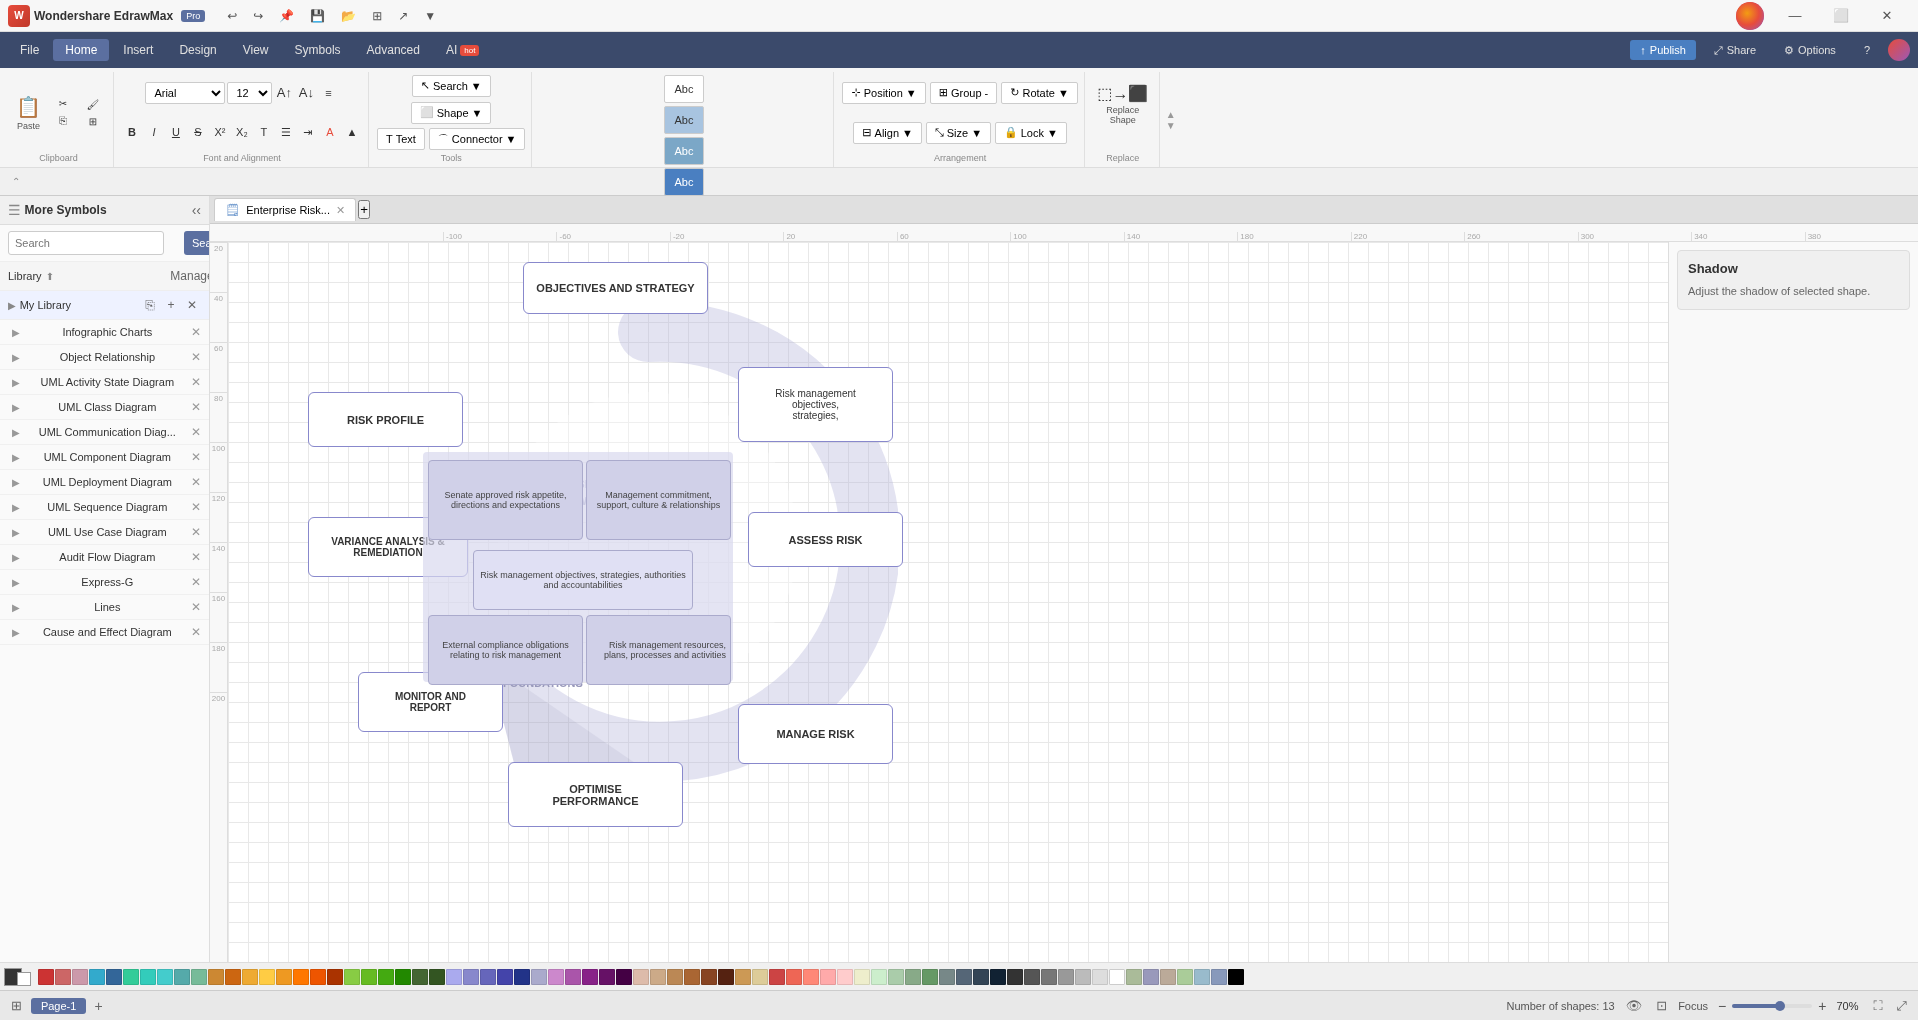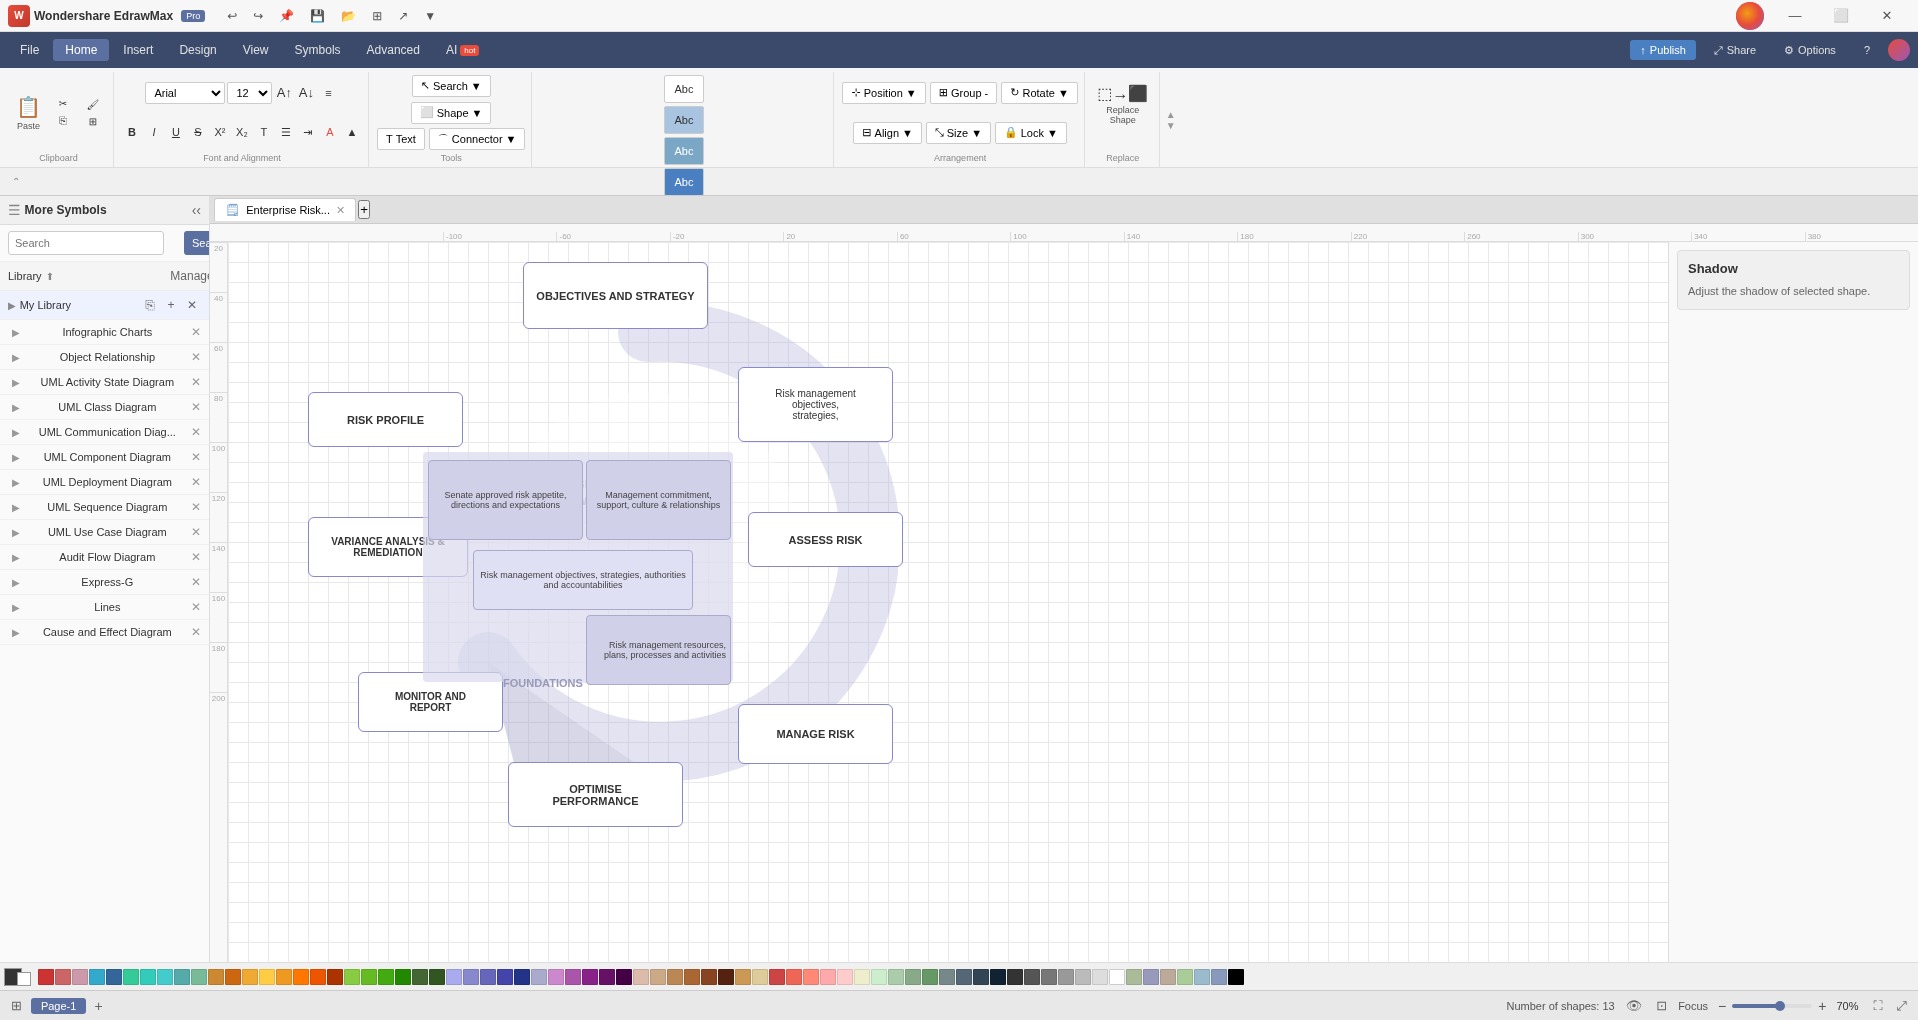--- a/index.html
+++ b/index.html
@@ -612,21 +612,21 @@
             <path d="M250,40 A210,210 0 1,1 90,370" fill="none" stroke="#b0b0d8" stroke-width="60" stroke-linecap="round" marker-end="url(#arrowhead1)"></path>
 
             <circle cx="250" cy="250" r="150" fill="white" opacity="0.9"></circle>
           </svg>
 
           <div class="center-text" style="top:240px;left:275px;transform:translate(-50%,-50%);width:170px;">
             <div style="font-size:11px;font-weight:bold;color:#aaaacc;line-height:1.5;">UQ ENTERPRISE RISK</div>
             <div style="font-size:11px;font-weight:bold;color:#aaaacc;line-height:1.5;">MANAGEMENT FRAMEWORK</div>
           </div>
 
-          <div class="diagram-box" style="top:10px;left:265px;width:185px;height:67px;font-size:11px;">
+          <div class="diagram-box" style="top:10px;left:265px;width:185px;height:52px;font-size:11px;">
             <span>OBJECTIVES AND STRATEGY</span>
           </div>
 
           <div class="diagram-box" style="top:140px;left:50px;width:155px;height:55px;font-size:11px;">
             <span>RISK PROFILE</span>
           </div>
 
           <div class="diagram-box" style="top:115px;left:480px;width:155px;height:75px;font-size:10px;font-weight:normal;">
             <span style="white-space:pre-line;">Risk management
 objectives,
@@ -665,20 +665,23 @@
           </div>
 
           <div class="inner-box" style="top:208px;left:328px;width:145px;height:80px;font-size:9px;">
             <span style="text-align:center;">Management commitment, support, culture &amp; relationships</span>
           </div>
 
           <div class="inner-box" style="top:298px;left:215px;width:220px;height:60px;font-size:9px;background:#e0e0f4;">
             <span style="text-align:center;">Risk management objectives, strategies, authorities and accountabilities</span>
           </div>
 
+          <div class="inner-box" style="top:363px;left:170px;width:155px;height:70px;font-size:9px;">
+            <span style="text-align:center;">External compliance obligations relating to risk management</span>
+          </div>
 
           <div class="inner-box" style="top:363px;left:328px;width:145px;height:70px;font-size:9px;">
             <span style="text-align:right;">Risk management resources, plans, processes and activities</span>
           </div>
         </div>
       </div>
 
       <div id="right-panel" style="width:250px;">
         <div style="background:#f0f0f0;border:1px solid #ddd;border-radius:4px;padding:10px;margin-bottom:8px;">
           <div class="panel-title">Shadow</div>

